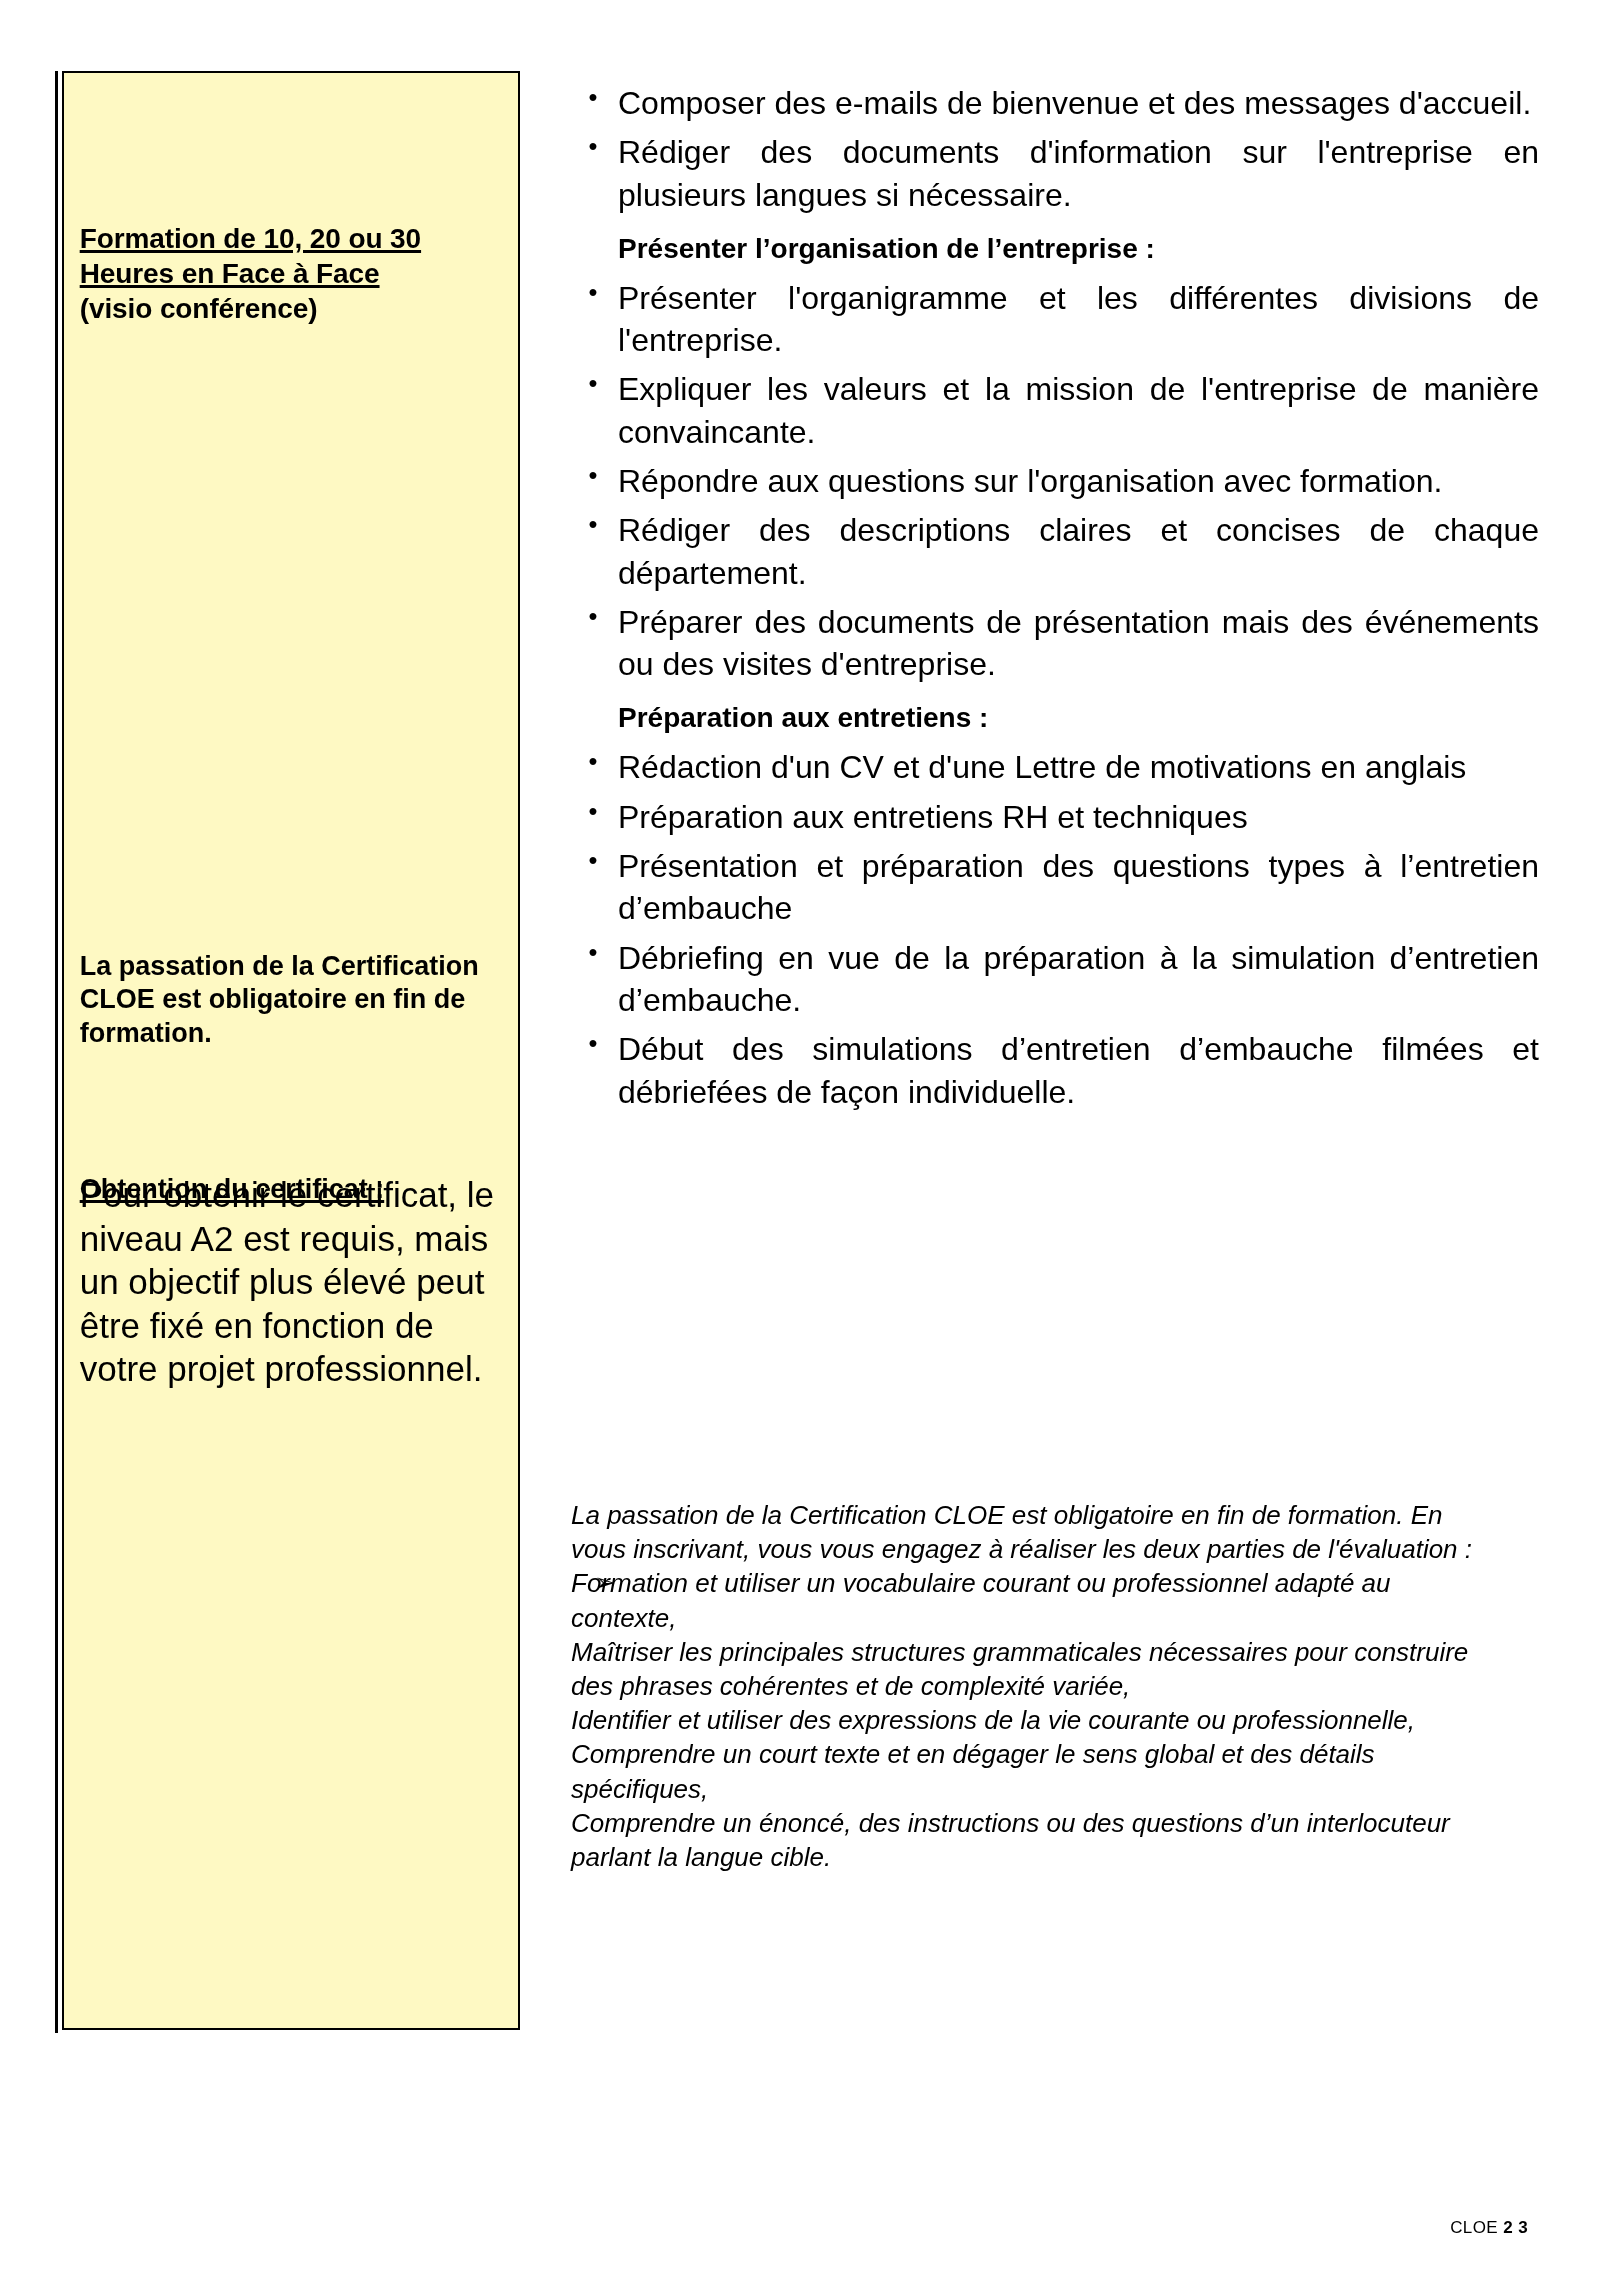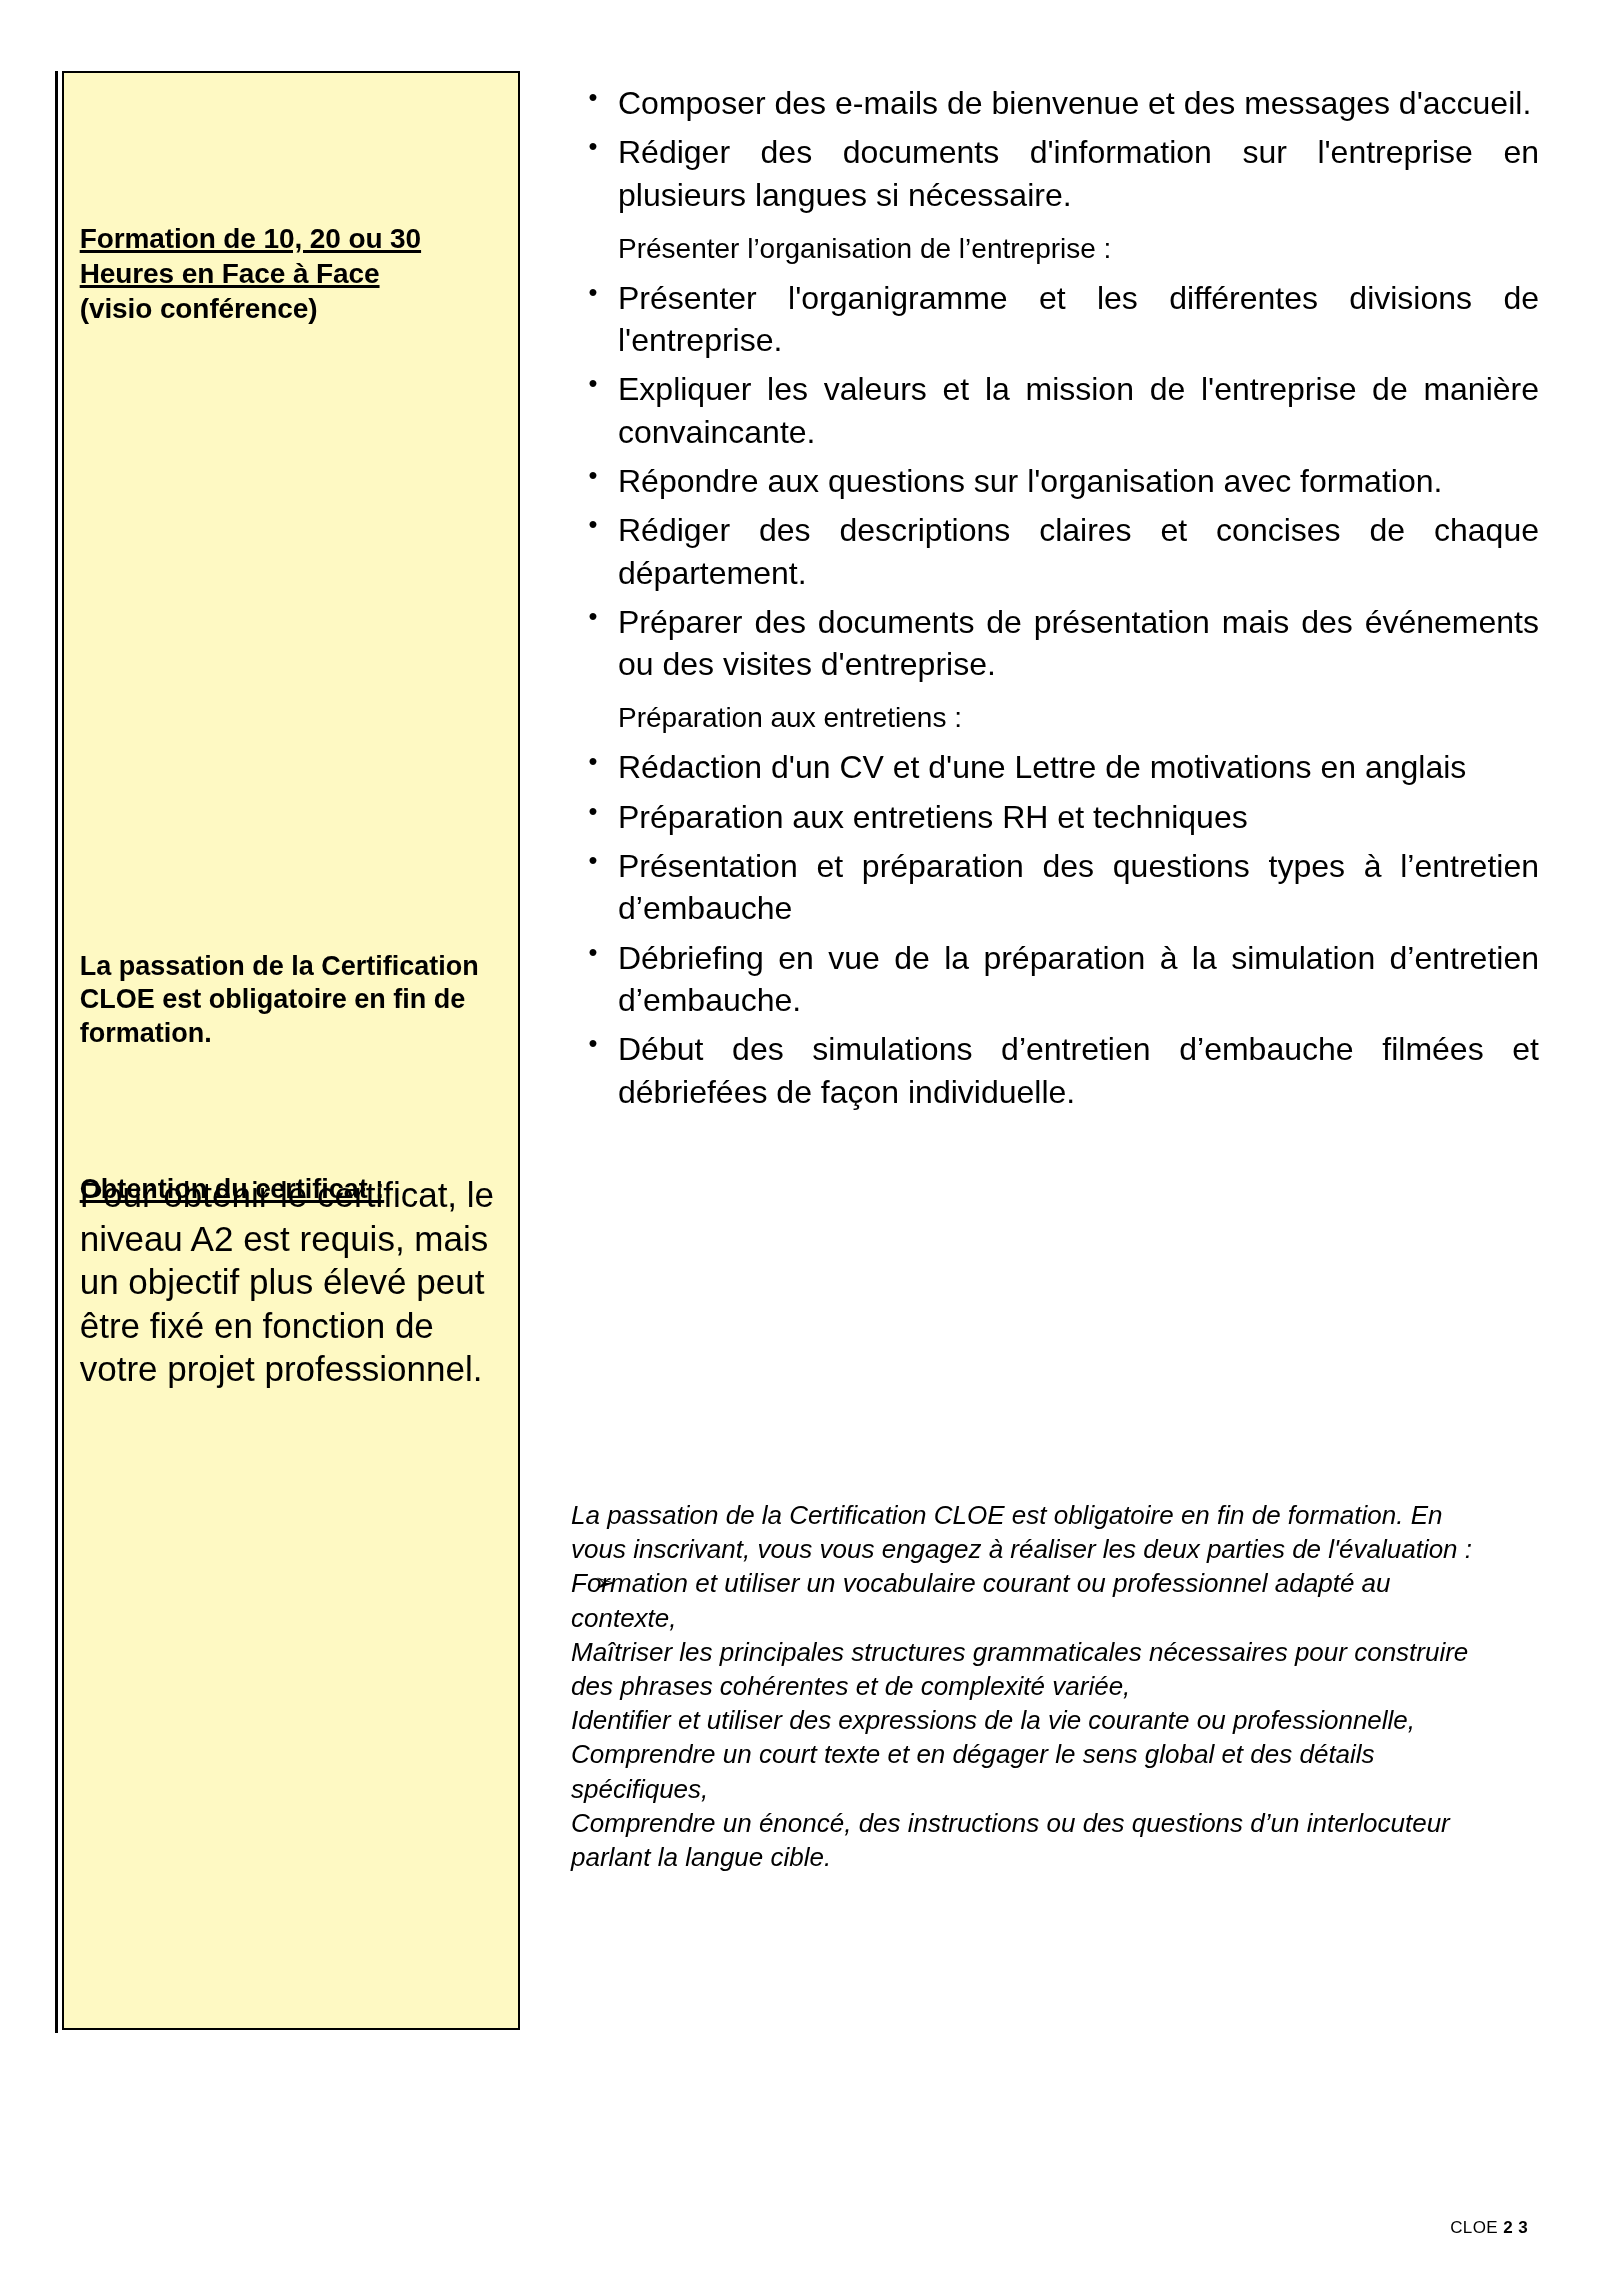--- a/index.html
+++ b/index.html
@@ -131,21 +131,21 @@
     font-size: 25.5px;
     line-height: 1.38;
   }
   li.bullet + li.bullet { margin-top: 6.9px; }
 
   li.subhead {
     list-style: none;
     position: relative;
     padding-left: 51px;
     font-size: 28px;
-    font-weight: normal;
+    font-weight: bold;
     line-height: 1.325;
     margin-top: 13.7px;
     margin-bottom: 9.8px;
     text-align: left;
   }
 
   li.nojust { text-align: left; }
 
   
   .italic-block {

